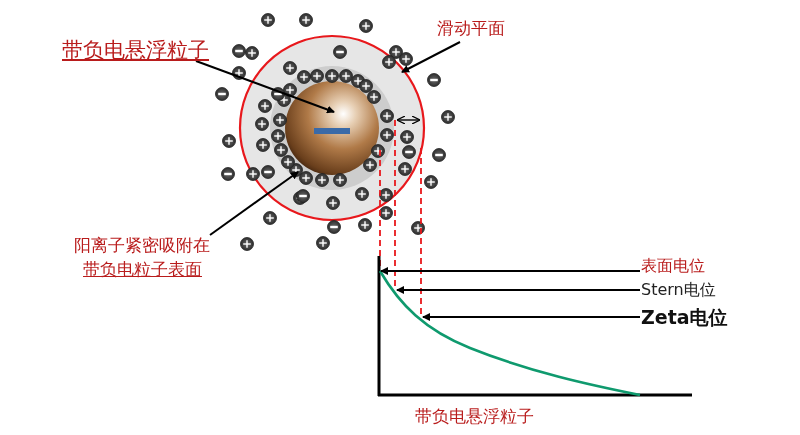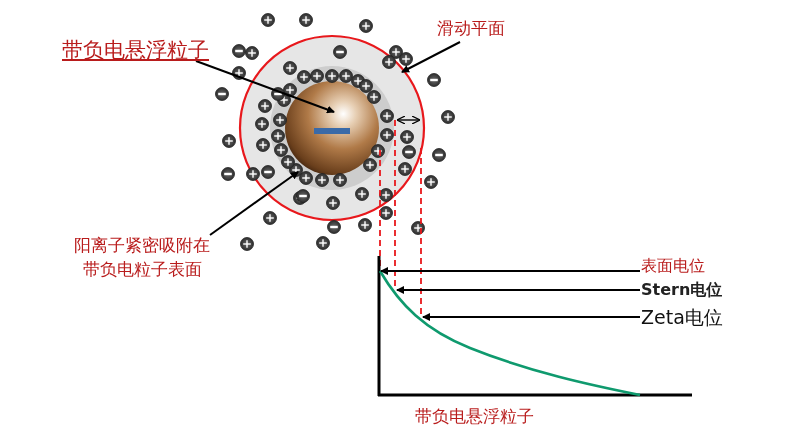--- a/index.html
+++ b/index.html
@@ -353,19 +353,19 @@
   <path d="M380,271 C400,305 425,330 470,348 C530,372 590,385 640,395" fill="none" stroke="#0f9a6e" stroke-width="2.6"></path>
 
   <line x1="640" y1="271" x2="381" y2="271" stroke="#000" stroke-width="2" marker-end="url(#arrow)"></line>
   <line x1="640" y1="290" x2="397" y2="290" stroke="#000" stroke-width="2" marker-end="url(#arrow)"></line>
   <line x1="640" y1="317" x2="423" y2="317" stroke="#000" stroke-width="2" marker-end="url(#arrow)"></line>
 </svg>
 
 <div class="lbl" style="left:62px; top:36px; font-size:21px;text-decoration:underline;">带负电悬浮粒子</div>
 <div class="lbl" style="left:437px; top:17px; font-size:17px;">滑动平面</div>
 <div class="lbl" style="left:74px; top:234px; font-size:17px;">阳离子紧密吸附在</div>
-<div class="lbl" style="left:83px; top:258px; font-size:17px;">带负电粒子表面</div>
+<div class="lbl" style="left:83px; top:258px; font-size:17px;text-decoration:underline;">带负电粒子表面</div>
 
 <div class="lbl" style="left:641px; top:256px; font-size:16px;">表面电位</div>
-<div class="lbl-sans" style="left:641px; top:280px; font-size:16px; color:#222;font-weight:bold;">Stern电位</div>
-<div class="lbl-sans" style="left:641px; top:305px; font-size:19px; font-weight:normal; color:#111;">Zeta电位</div>
+<div class="lbl-sans" style="left:641px; top:280px; font-size:16px; color:#222;">Stern电位</div>
+<div class="lbl-sans" style="left:641px; top:305px; font-size:19px; font-weight:bold; color:#111;">Zeta电位</div>
 
 <div class="lbl" style="left:415px; top:405px; font-size:17px;">带负电悬浮粒子</div>
 
 </body></html>

